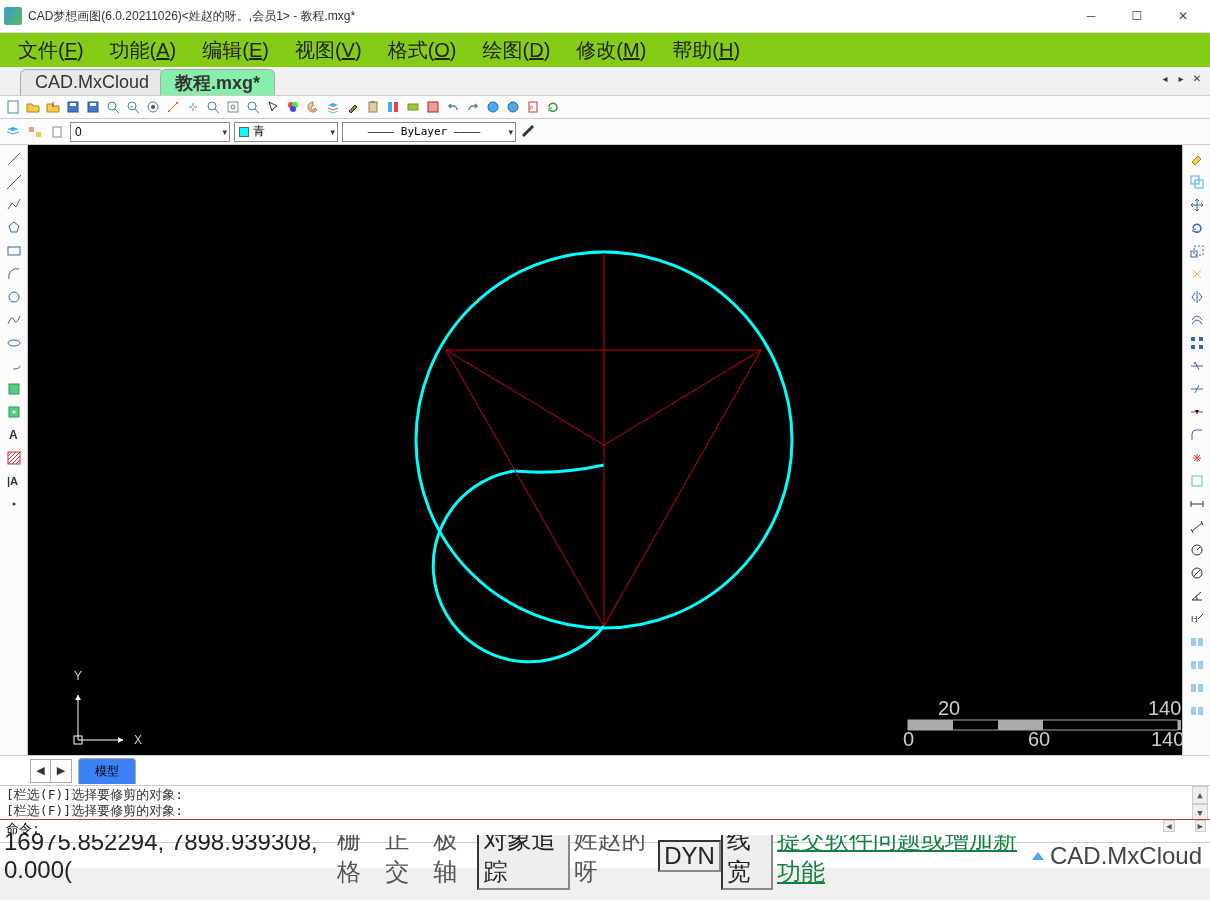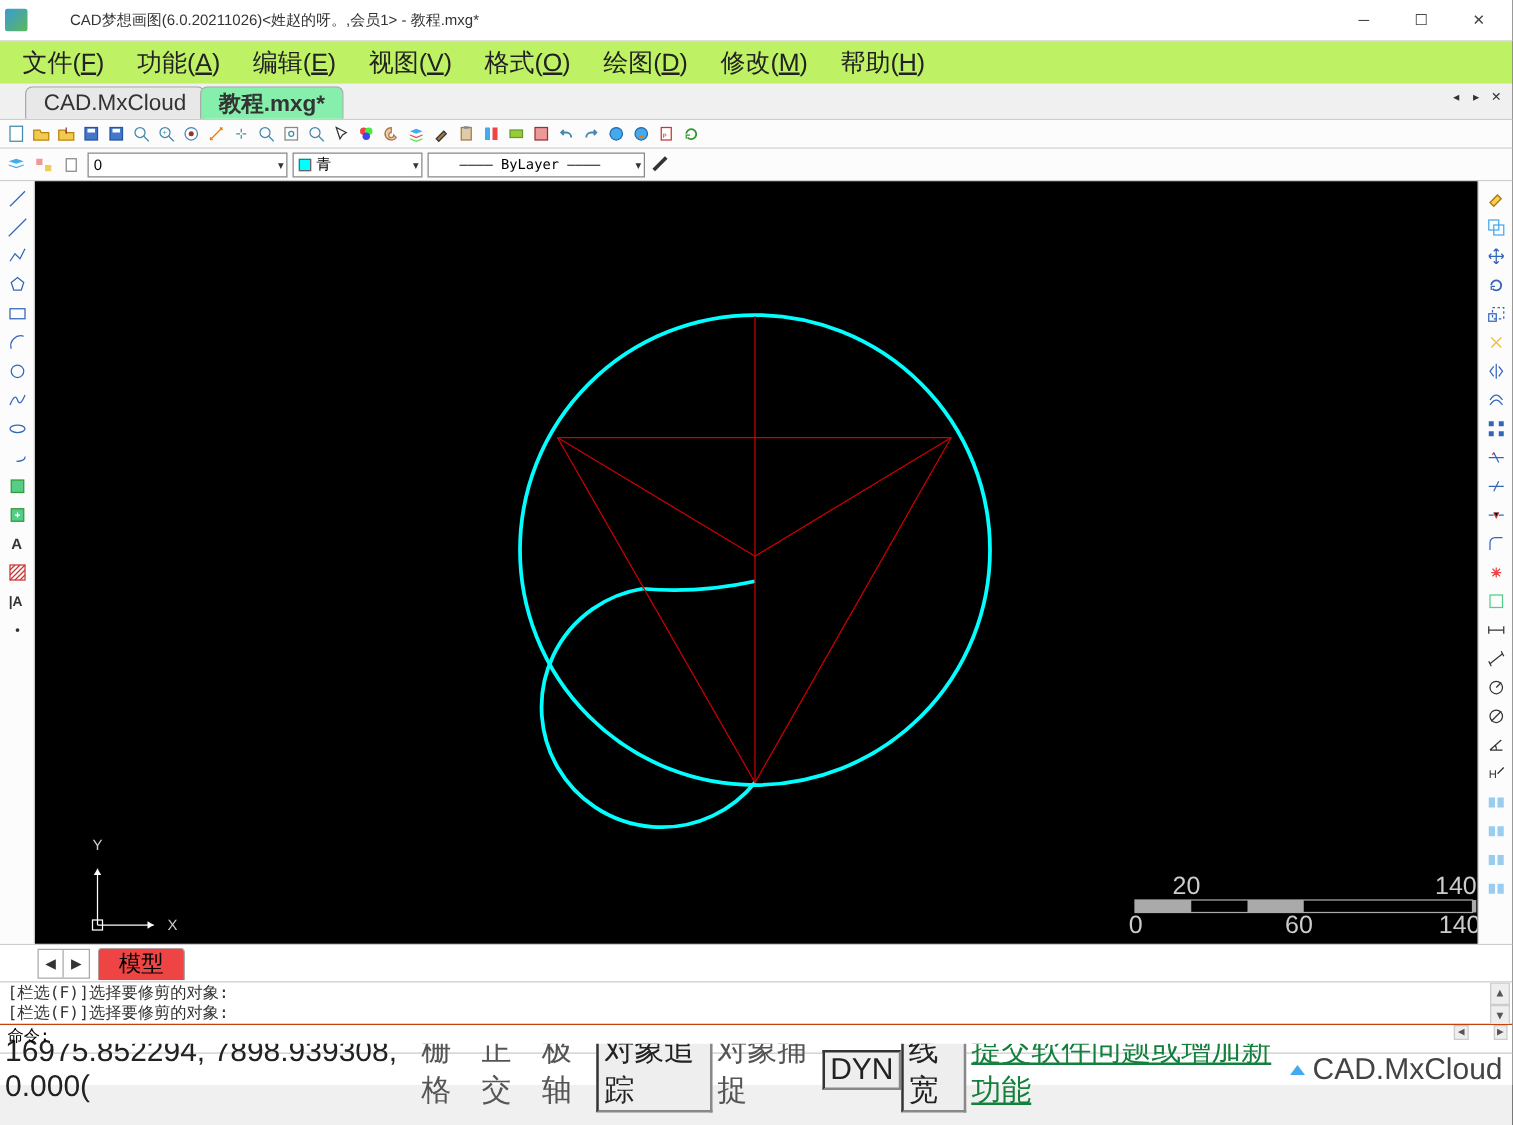--- a/index.html
+++ b/index.html
@@ -1,22 +1,22 @@
 <!DOCTYPE html>
 <html><head>
 <meta charset="utf-8">
 <style>
 * { margin:0; padding:0; box-sizing:border-box; }
 body { font-family:"Microsoft YaHei", Arial, sans-serif; font-size:12px; background:#f0f0f0; width:1210px; height:900px; overflow:hidden; position:relative; }
-.titlebar { height:30px; background:#fff; display:flex; align-items:center; padding:16px 4px; border-bottom:1px solid #ddd;gap:28px; }
+.titlebar { height:30px; background:#fff; display:flex; align-items:center; padding:16px 4px; border-bottom:1px solid #ddd; }
 .titlebar .icon { width:18px; height:18px; background:linear-gradient(135deg,#3a9bd4,#5cb85c); border-radius:2px; margin-right:6px; }
 .titlebar .title { flex:1; color:#333; }
 .winbtns { display:flex; }
 .winbtn { width:46px; height:30px; display:flex; align-items:center; justify-content:center; color:#444; }
-.menubar { height:34px; background:#bef264; display:flex; align-items:center; padding:0 8px; }
+.menubar { height:34px; background:#84cc16; display:flex; align-items:center; padding:0 8px; }
 .menu-item { font-size:20px; color:#222; padding:2px 10px; margin-right:6px; }
 .menu-item u { text-decoration:underline; }
 .doctabs { height:28px; background:#f0f0f0; display:flex; align-items:flex-end; padding-left:20px; position:relative; }
 .doctab { height:26px; padding:0 14px; display:flex; align-items:center; font-size:18px; color:#333; border:1px solid #aaa; border-bottom:none; background:#e8e8e8; border-radius:6px 6px 0 0; margin-right:-4px; }
 .doctab.active { background:#86efac; font-weight:bold; z-index:2; }
 .doctab-nav { position:absolute; right:6px; top:4px; display:flex; gap:2px; }
 .doctab-nav span { width:14px; height:14px; display:flex; align-items:center; justify-content:center; color:#333; font-size:10px; }
 .toolbar { height:24px; background:#fcfcfc; border-top:1px solid #ccc; border-bottom:1px solid #ccc; display:flex; align-items:center; padding:0 4px; gap:2px; }
 .tb-btn { width:18px; height:18px; display:flex; align-items:center; justify-content:center; border:1px solid transparent; }
 .propbar { height:26px; background:#fcfcfc; border-bottom:1px solid #ccc; display:flex; align-items:center; padding:0 4px; gap:4px; }
@@ -26,21 +26,21 @@
 .main-area { display:flex; height:610px; }
 .left-vt { width:28px; background:#fcfcfc; border-right:1px solid #ccc; display:flex; flex-direction:column; padding:4px 0; gap:3px; }
 .right-vt { width:28px; background:#fcfcfc; border-left:1px solid #ccc; display:flex; flex-direction:column; padding:4px 0; gap:3px; }
 .vt-btn { width:22px; height:20px; margin:0 auto; display:flex; align-items:center; justify-content:center; }
 .canvas-wrap { flex:1; background:#000; position:relative; }
 .canvas-wrap svg { width:100%; height:100%; display:block; }
 .model-tabs { height:30px; background:#fff; border-top:1px solid #ccc; display:flex; align-items:center; }
 .nav-arrows { display:flex; border:1px solid #aaa; margin:2px 6px 2px 30px; }
 .nav-arrow { width:20px; height:22px; display:flex; align-items:center; justify-content:center; font-size:11px; color:#333; border-right:1px solid #aaa; }
 .nav-arrow:last-child { border-right:none; }
-.model-tab { height:26px; padding:0 16px; display:flex; align-items:center; font-size:18px; border:1px solid #aaa; border-bottom:none; background:#ef4444; border-radius:4px 4px 0 0; }
+.model-tab { height:26px; padding:0 16px; display:flex; align-items:center; font-size:12px; border:1px solid #aaa; border-bottom:none; background:#3b82f6; border-radius:4px 4px 0 0; }
 .cmd-area { background:#fff; border-top:1px solid #ccc; font-family:SimSun, monospace; font-size:13px; }
 .cmd-log { height:34px; padding:1px 6px; color:#333; line-height:16px; overflow:hidden; border-bottom:1px solid #c2410c; position:relative; }
 .cmd-scroll { position:absolute; right:2px; top:0; bottom:0; width:16px; display:flex; flex-direction:column; }
 .cmd-scroll span { flex:1; display:flex; align-items:center; justify-content:center; color:#555; font-size:9px; background:#eee; border:1px solid #ccc; }
 .cmd-input { height:22px; display:flex; align-items:flex-start; padding:0 6px; position:relative; }
 .cmd-input input { flex:1; border:none; outline:none; font-family:inherit; font-size:13px; }
 .cmd-hscroll { position:absolute; right:4px; display:flex; gap:20px; }
 .cmd-hscroll span { font-size:9px; color:#555; background:#eee; border:1px solid #ccc; padding:0 2px; }
 .statusbar { height:26px; background:#fff; border-top:1px solid #ccc; display:flex; align-items:center; font-size:24px; }
 .coord { padding:0 4px; color:#222; }
@@ -586,21 +586,21 @@
     </div>
   </div>
 </div>
 
 <div class="statusbar">
   <span class="coord">16975.852294, 7898.939308, 0.000(</span>
   <span class="stat-btn">栅格</span>
   <span class="stat-btn">正交</span>
   <span class="stat-btn">极轴</span>
   <span class="stat-btn active">对象追踪</span>
-  <span class="stat-btn">对象捕捉</span>
+  <span class="stat-btn">姓赵的呀</span>
   <span class="stat-btn active">DYN</span>
   <span class="stat-btn active">线宽</span>
   <a class="feedback">提交软件问题或增加新功能</a>
   <span class="brand">
     <svg width="16" height="16">
         <path d="M2 12l6-8 6 8z" fill="#4ae"></path>
       </svg>
     <span>CAD.MxCloud</span>
   </span>
 </div>

